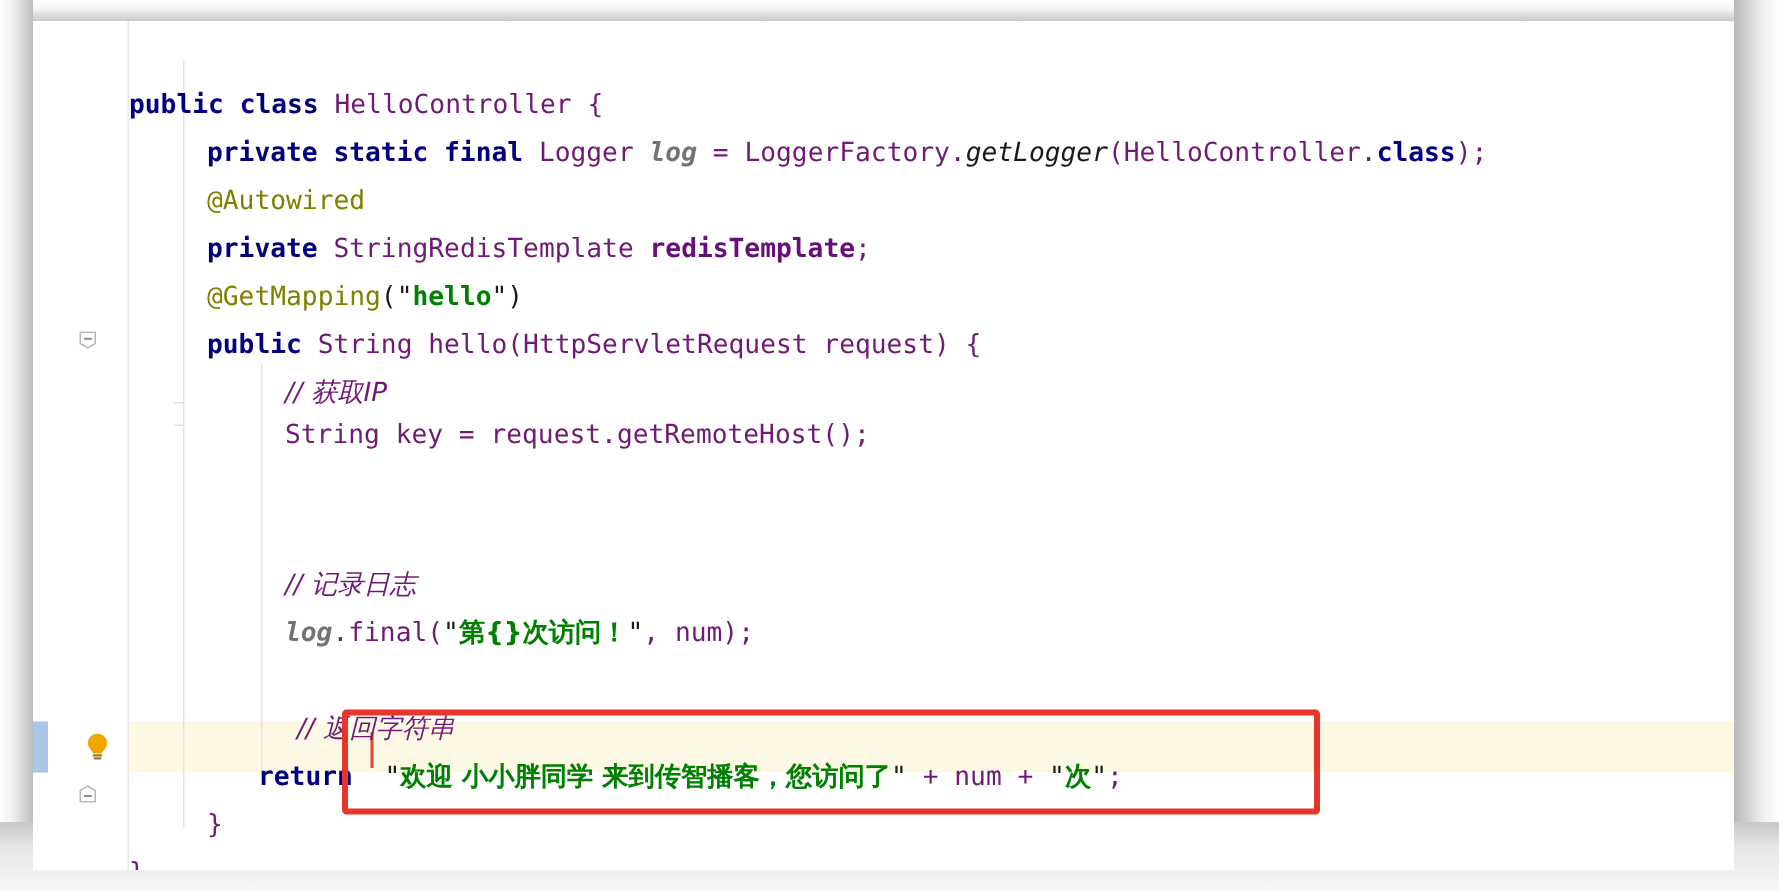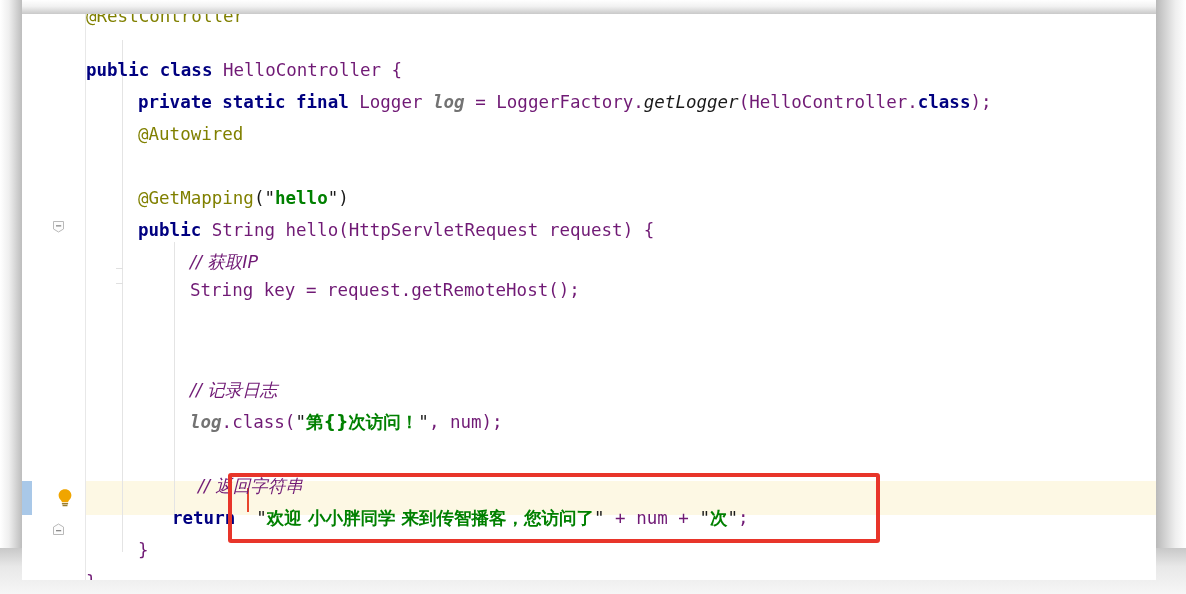--- a/index.html
+++ b/index.html
@@ -150,32 +150,32 @@
 
       
       <div class="guide" style="left:36px;top:26px;height:512px;"></div>
       <div class="guide" style="left:88px;top:228px;height:276px;"></div>
       <div style="position:absolute;left:30px;top:254px;width:7px;height:14px;border-top:1px solid #e0e0e0;border-bottom:1px solid #e0e0e0;"></div>
 
       
       <div class="caret" style="left:161px;top:474px;height:24px;"></div>
 
       
-      <div class="ln" style="top:-14px;"><span class="anno">@RestController</span></div>
 
       
       <div class="ln" style="top:40px;"><span class="kw">public</span><span class="txt"> </span><span class="kw">class</span><span class="txt"> </span><span class="txt">HelloController</span><span class="txt"> </span><span class="txt">{</span></div>
 
       
       <div class="ln" style="top:72px;padding-left:52px;"><span class="kw">private static final</span><span class="txt"> </span><span class="txt">Logger</span><span class="txt"> </span><span class="fld-i">log</span><span class="txt"> </span><span class="txt">=</span><span class="txt"> </span><span class="txt">LoggerFactory.</span><span class="meth-i">getLogger</span><span class="txt">(HelloController.</span><span class="kw">class</span><span class="txt">);</span></div>
 
       
       <div class="ln" style="top:104px;padding-left:52px;"><span class="anno">@Autowired</span></div>
 
       
+      <div class="ln" style="top:136px;padding-left:52px;"><span class="kw">private</span><span class="txt"> StringRedisTemplate </span><span class="fld">redisTemplate</span><span class="txt">;</span></div>
 
       
       <div class="ln" style="top:168px;padding-left:52px;"><span class="anno">@GetMapping</span><span class="q">("</span><span class="str">hello</span><span class="q">")</span></div>
 
       
       <div class="ln" style="top:200px;padding-left:52px;"><span class="kw">public</span><span class="txt"> String hello(HttpServletRequest request) {</span></div>
 
       
       <div class="ln" style="top:232px;padding-left:104px;"><span class="cmt cjk">// 获取IP</span></div>
 
@@ -183,21 +183,21 @@
       <div class="ln" style="top:260px;padding-left:104px;text-align:right;"><span class="txt">String key = request.getRemoteHost();</span></div>
 
       
 
       
 
       
       <div class="ln" style="top:360px;padding-left:104px;"><span class="cmt cjk">// 记录日志</span></div>
 
       
-      <div class="ln" style="top:392px;padding-left:104px;"><span class="fld-i">log</span><span class="txt">.class(</span><span class="q">"</span><span class="str cjk">第{}次访问！</span><span class="q">"</span><span class="txt">, num);</span></div>
+      <div class="ln" style="top:392px;padding-left:104px;"><span class="fld-i">log</span><span class="txt">.final(</span><span class="q">"</span><span class="str cjk">第{}次访问！</span><span class="q">"</span><span class="txt">, num);</span></div>
 
       
       <div class="ln" style="top:424px;padding-left:104px;"><span class="txt"></span></div>
 
       
       <div class="ln" style="top:456px;padding-left:112px;"><span class="cmt cjk">// 返回字符串</span></div>
 
       
       <div class="ln" style="top:488px;padding-left:86px;"><span class="kw">return</span><span class="txt">  </span><span class="q">"</span><span class="str cjk">欢迎 小小胖同学 来到传智播客，您访问了</span><span class="q">"</span><span class="txt"> + </span><span class="txt">num</span><span class="txt"> + </span><span class="q">"</span><span class="str cjk">次</span><span class="q">"</span><span class="txt">;</span></div>
 

